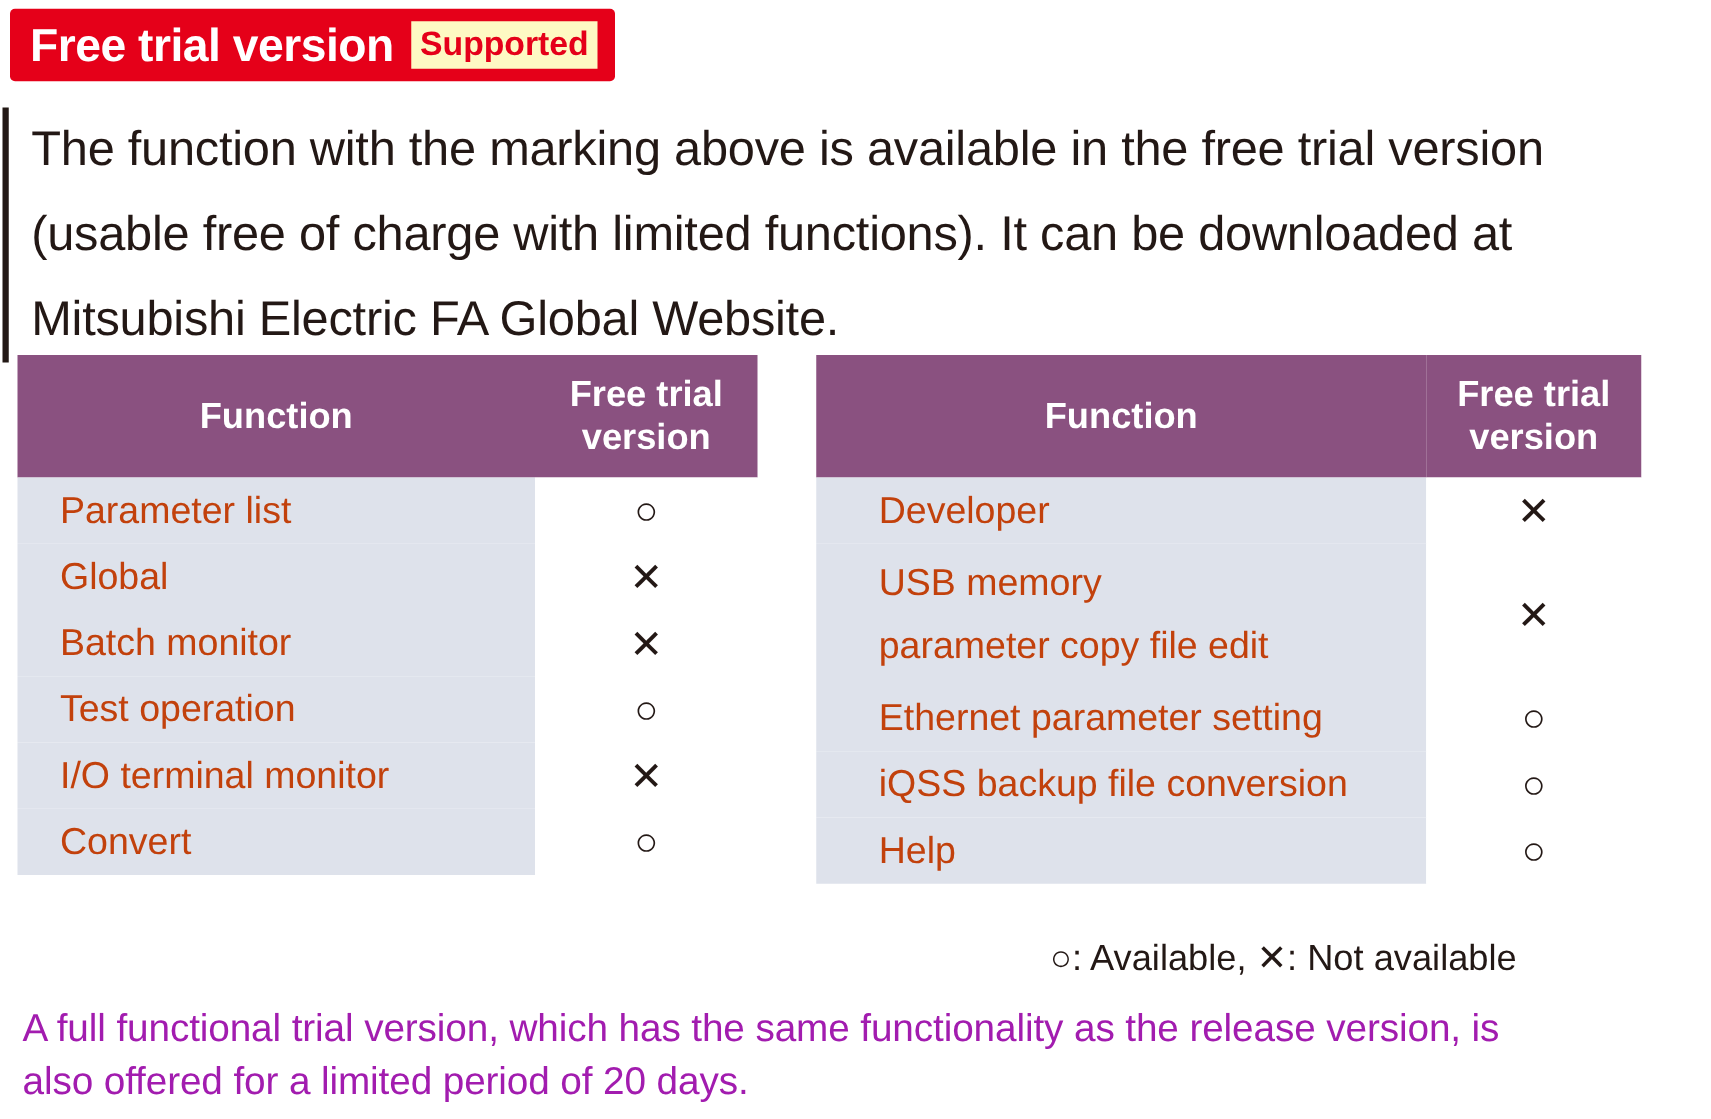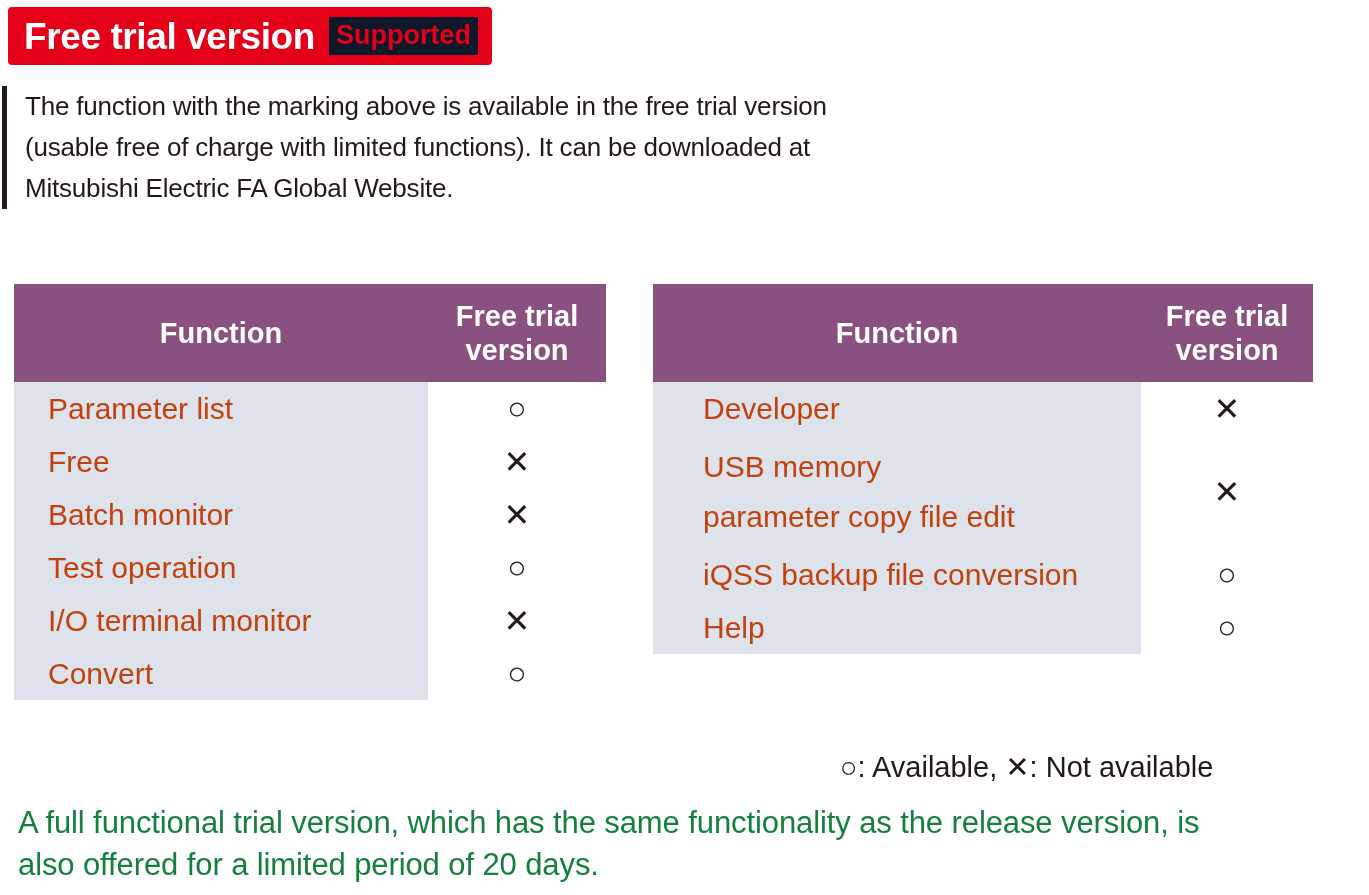--- a/index.html
+++ b/index.html
@@ -32,43 +32,43 @@
   }
   .badge-title {
     color: #ffffff;
     font-size: 37px;
     font-weight: bold;
     letter-spacing: -0.4px;
     line-height: 1;
     white-space: nowrap;
   }
   .badge-chip {
-    background: #0f172a;
+    background: #fef9c3;
     color: #E50019;
     font-size: 27px;
     font-weight: bold;
     line-height: 1;
     padding: 5px 7px 6px 7px;
     margin-left: 14px;
     white-space: nowrap;
   }
 
   
   .intro-wrap {
     position: absolute;
     left: 2px;
     top: 86px;
     width: 1360px;
     border-left: 5px solid #231815;
     box-sizing: border-box;
     padding-left: 18px;
   }
   .intro-text {
-    font-size: 26px;
-    line-height: 41px;
+    font-size: 39px;
+    line-height: 68px;
     letter-spacing: -0.2px;
     white-space: pre-line;
   }
 
   
   .table {
     position: absolute;
     border-collapse: collapse;
     table-layout: fixed;
   }
@@ -139,21 +139,21 @@
 
   
   .footnote {
     position: absolute;
     left: 18px;
     top: 802px;
     width: 1340px;
     font-size: 31px;
     line-height: 42px;
     letter-spacing: -0.1px;
-    color: #15803d;
+    color: #a21caf;
     white-space: pre-line;
   }
 </style>
 </head>
 <body>
 
 <div class="badge">
   <span class="badge-title">Free trial version</span>
   <span class="badge-chip">Supported</span>
 </div>
@@ -173,21 +173,21 @@
         <span>version</span>
       </th>
     </tr>
   </thead>
   <tbody>
     <tr>
       <td class="cell-func">Parameter list</td>
       <td class="cell-mark">○</td>
     </tr>
     <tr>
-      <td class="cell-func">Free</td>
+      <td class="cell-func">Global</td>
       <td class="cell-mark">✕</td>
     </tr>
     <tr>
       <td class="cell-func">Batch monitor</td>
       <td class="cell-mark">✕</td>
     </tr>
     <tr>
       <td class="cell-func">Test operation</td>
       <td class="cell-mark">○</td>
     </tr>
@@ -218,20 +218,24 @@
       <td class="cell-mark">✕</td>
     </tr>
     <tr>
       <td class="cell-func tall">
         <span class="subline">USB memory</span>
         <span class="subline">parameter copy file edit</span>
       </td>
       <td class="cell-mark tall">✕</td>
     </tr>
     <tr>
+      <td class="cell-func">Ethernet parameter setting</td>
+      <td class="cell-mark">○</td>
+    </tr>
+    <tr>
       <td class="cell-func">iQSS backup file conversion</td>
       <td class="cell-mark">○</td>
     </tr>
     <tr>
       <td class="cell-func">Help</td>
       <td class="cell-mark">○</td>
     </tr>
   </tbody>
 </table>
 

